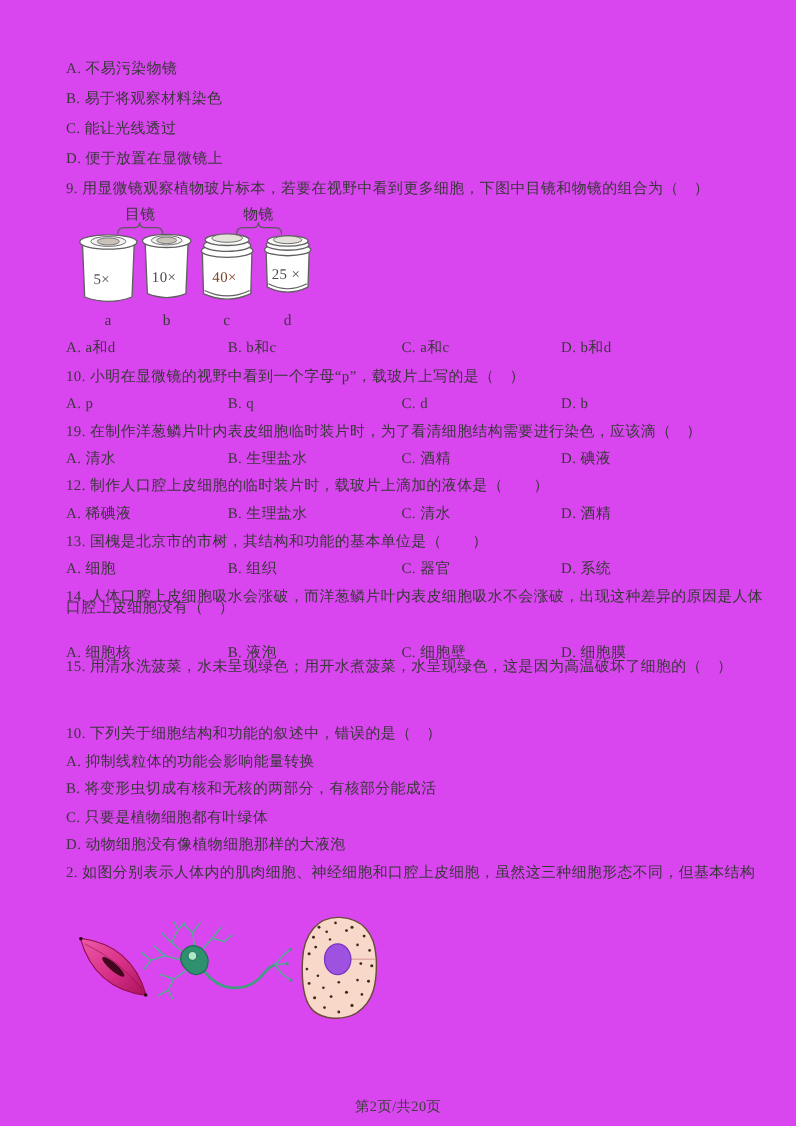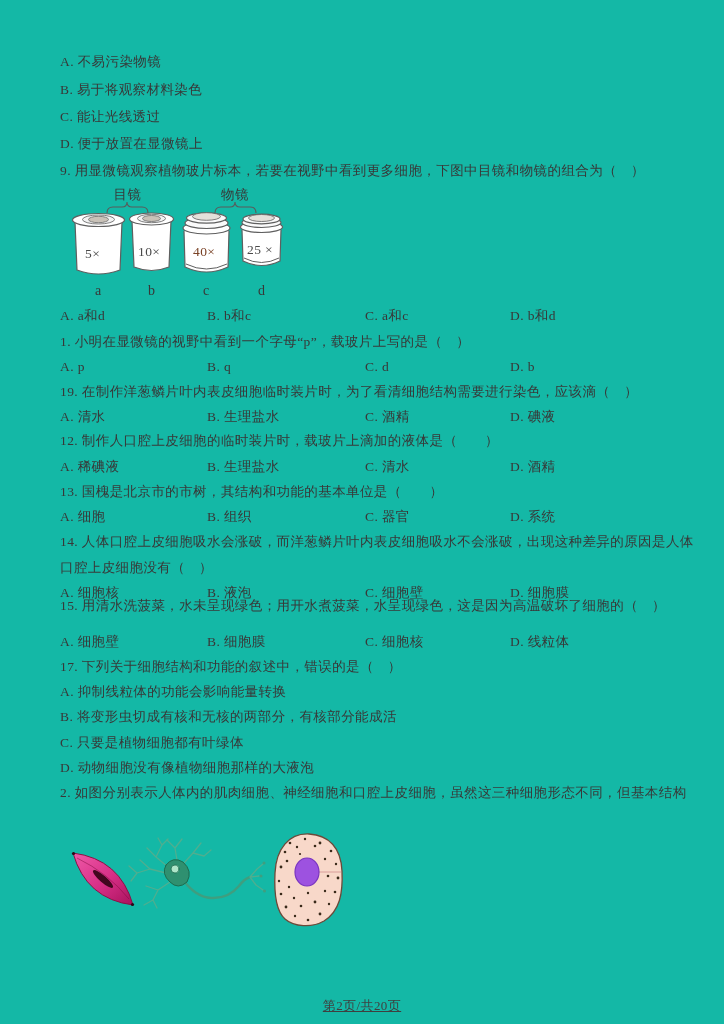--- a/index.html
+++ b/index.html
@@ -1,30 +1,30 @@
 <!DOCTYPE html>
 <html><head>
 <meta charset="utf-8">
 <style>
   html,body{margin:0;padding:0;background:#e9e9e9;}
   .page{
     position:relative;width:724px;height:1024px;margin:0 auto;
-    background:#14b8a6;overflow:hidden;
+    background:#d946ef;overflow:hidden;
     font-family:"Liberation Serif","DejaVu Serif",serif;
     font-size:13.5px;color:#383838;letter-spacing:.03em;
   }
   .line{position:absolute;left:60px;height:19px;line-height:19px;white-space:nowrap;}
   .optrow{
     position:absolute;left:60px;width:624px;height:19px;line-height:19px;
     display:grid;grid-template-columns:147px 158px 145px 1fr;white-space:nowrap;
   }
   .figure{position:absolute;}
   .footer{
     position:absolute;left:0;top:997px;width:100%;height:18px;line-height:18px;
-    text-align:center;font-size:13px;color:#3f3f3f;text-decoration:underline;
+    text-align:center;font-size:13px;color:#3f3f3f;
   }
   svg text{font-family:"Liberation Serif","DejaVu Serif",serif;}
 </style>
 </head>
 <body>
 
 <div class="page">
 
   <div class="line" style="top:52px">A. 不易污染物镜</div>
   <div class="line" style="top:80px">B. 易于将观察材料染色</div>
@@ -83,21 +83,21 @@
     <text x="200" y="107" font-size="14" fill="#383838">d</text>
   </svg>
 
   <div class="optrow" style="top:306px">
     <span>A. a和d</span>
     <span>B. b和c</span>
     <span>C. a和c</span>
     <span>D. b和d</span>
   </div>
 
-  <div class="line" style="top:332px">1. 小明在显微镜的视野中看到一个字母“p”，载玻片上写的是（　）</div>
+  <div class="line" style="top:332px">10. 小明在显微镜的视野中看到一个字母“p”，载玻片上写的是（　）</div>
   <div class="optrow" style="top:357px">
     <span>A. p</span>
     <span>B. q</span>
     <span>C. d</span>
     <span>D. b</span>
   </div>
 
   <div class="line" style="top:382px">19. 在制作洋葱鳞片叶内表皮细胞临时装片时，为了看清细胞结构需要进行染色，应该滴（　）</div>
   <div class="optrow" style="top:407px">
     <span>A. 清水</span>
@@ -116,37 +116,31 @@
 
   <div class="line" style="top:482px">13. 国槐是北京市的市树，其结构和功能的基本单位是（　　）</div>
   <div class="optrow" style="top:507px">
     <span>A. 细胞</span>
     <span>B. 组织</span>
     <span>C. 器官</span>
     <span>D. 系统</span>
   </div>
 
   <div class="line" style="top:532px">14. 人体口腔上皮细胞吸水会涨破，而洋葱鳞片叶内表皮细胞吸水不会涨破，出现这种差异的原因是人体</div>
-  <div class="line" style="top:558px">口腔上皮细胞没有（　）</div>
+  <div class="line" style="top:542px">口腔上皮细胞没有（　）</div>
   <div class="optrow" style="top:583px">
     <span>A. 细胞核</span>
     <span>B. 液泡</span>
     <span>C. 细胞壁</span>
     <span>D. 细胞膜</span>
   </div>
 
   <div class="line" style="top:596px">15. 用清水洗菠菜，水未呈现绿色；用开水煮菠菜，水呈现绿色，这是因为高温破坏了细胞的（　）</div>
-  <div class="optrow" style="top:632px">
-    <span>A. 细胞壁</span>
-    <span>B. 细胞膜</span>
-    <span>C. 细胞核</span>
-    <span>D. 线粒体</span>
-  </div>
-
-  <div class="line" style="top:657px">17. 下列关于细胞结构和功能的叙述中，错误的是（　）</div>
+
+  <div class="line" style="top:657px">10. 下列关于细胞结构和功能的叙述中，错误的是（　）</div>
   <div class="line" style="top:682px">A. 抑制线粒体的功能会影响能量转换</div>
   <div class="line" style="top:707px">B. 将变形虫切成有核和无核的两部分，有核部分能成活</div>
   <div class="line" style="top:733px">C. 只要是植物细胞都有叶绿体</div>
   <div class="line" style="top:758px">D. 动物细胞没有像植物细胞那样的大液泡</div>
 
   <div class="line" style="top:783px">2. 如图分别表示人体内的肌肉细胞、神经细胞和口腔上皮细胞，虽然这三种细胞形态不同，但基本结构</div>
 
   <svg class="figure" style="left:58px;top:831px" width="290" height="112" viewBox="0 0 290 112">
     <defs>
       <linearGradient id="muscleGrad" x1="0" y1="0" x2="1" y2="1">

